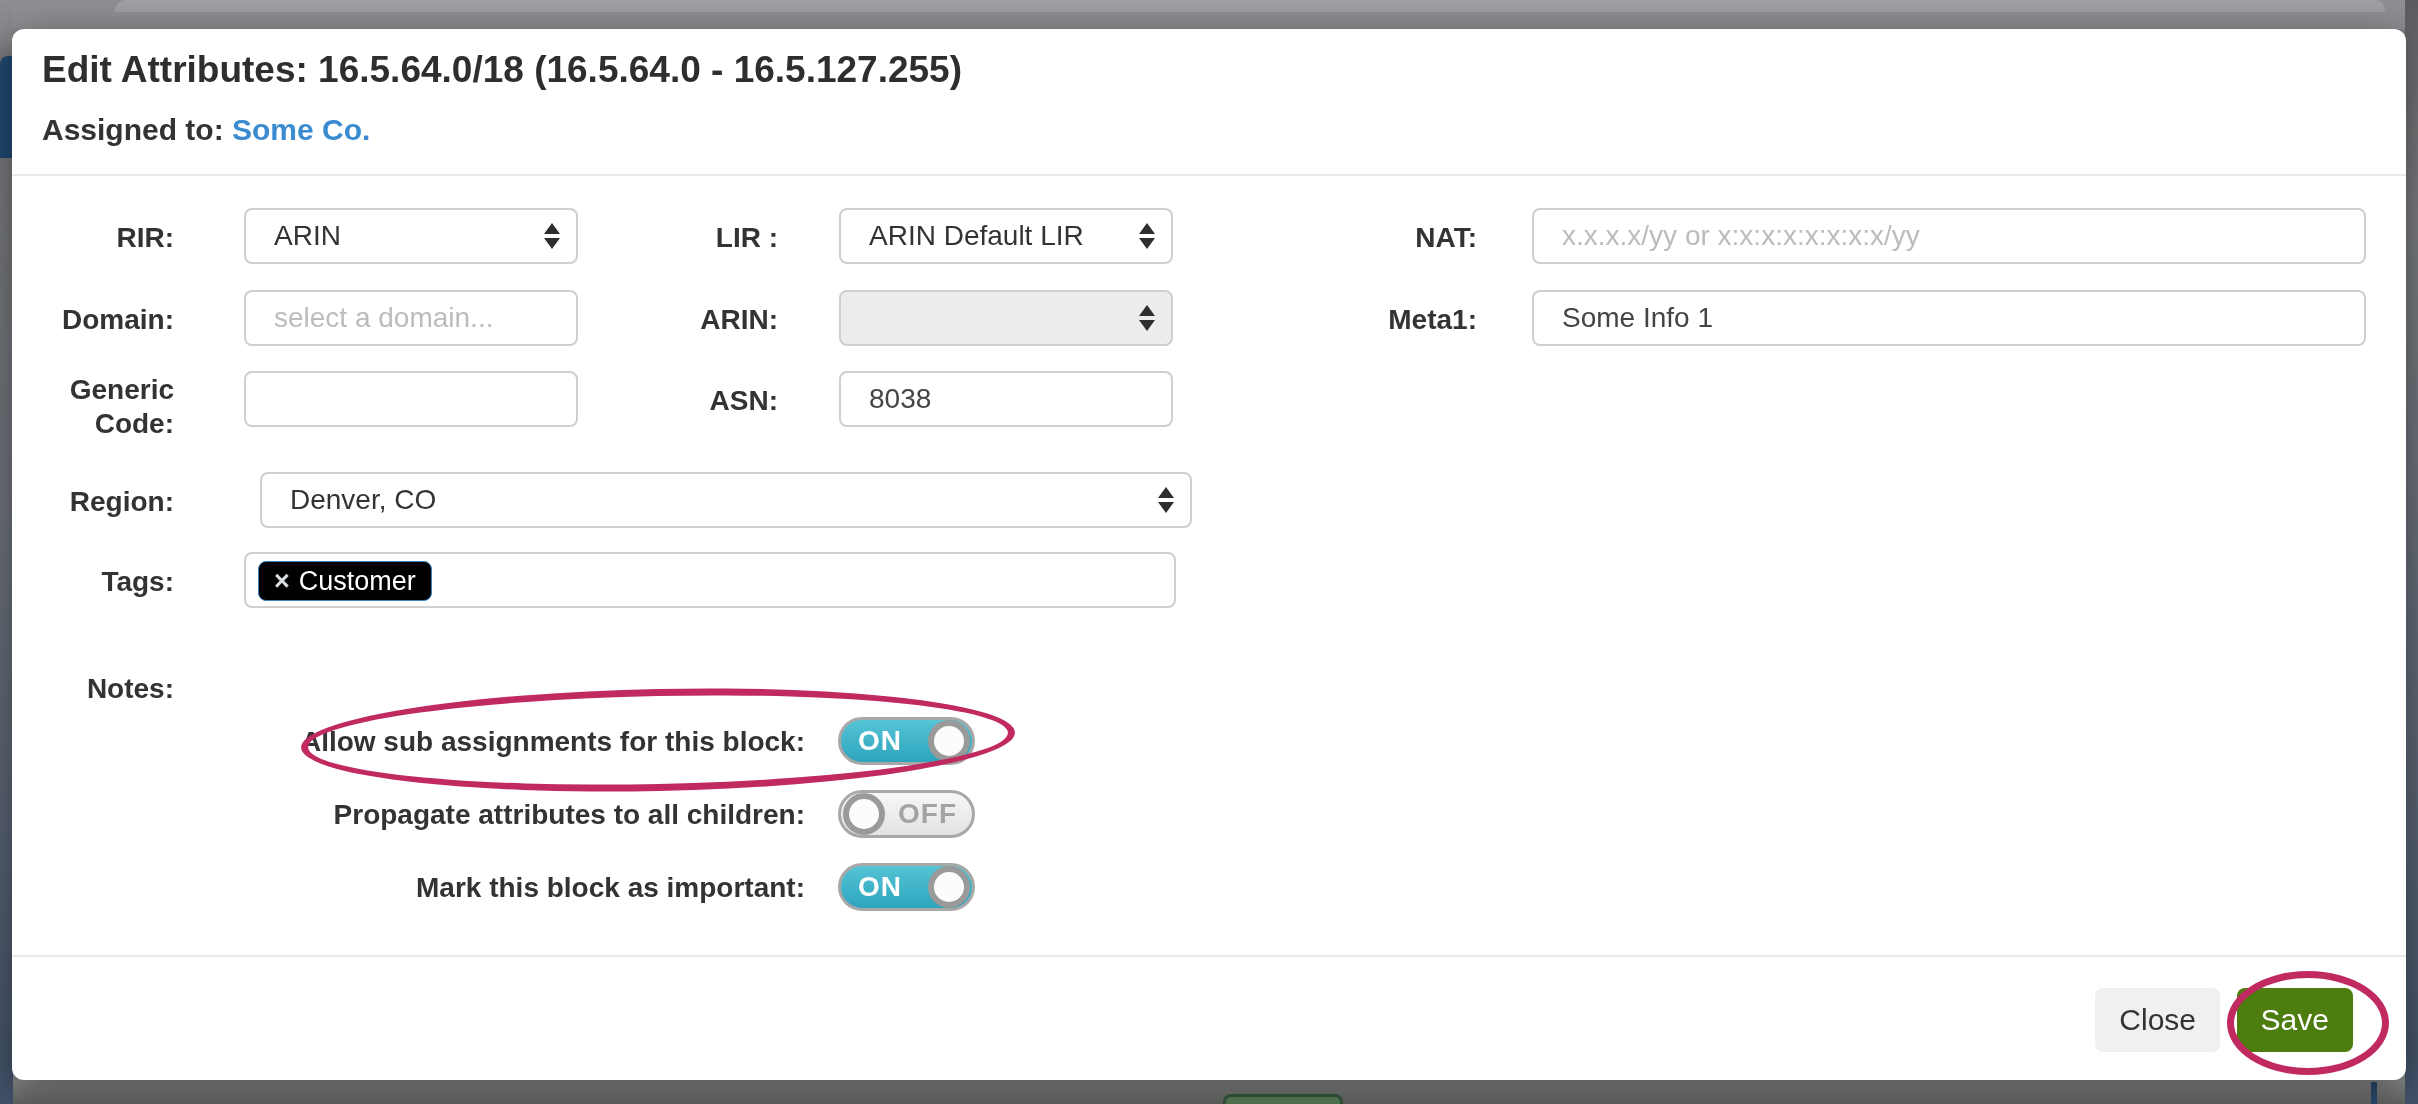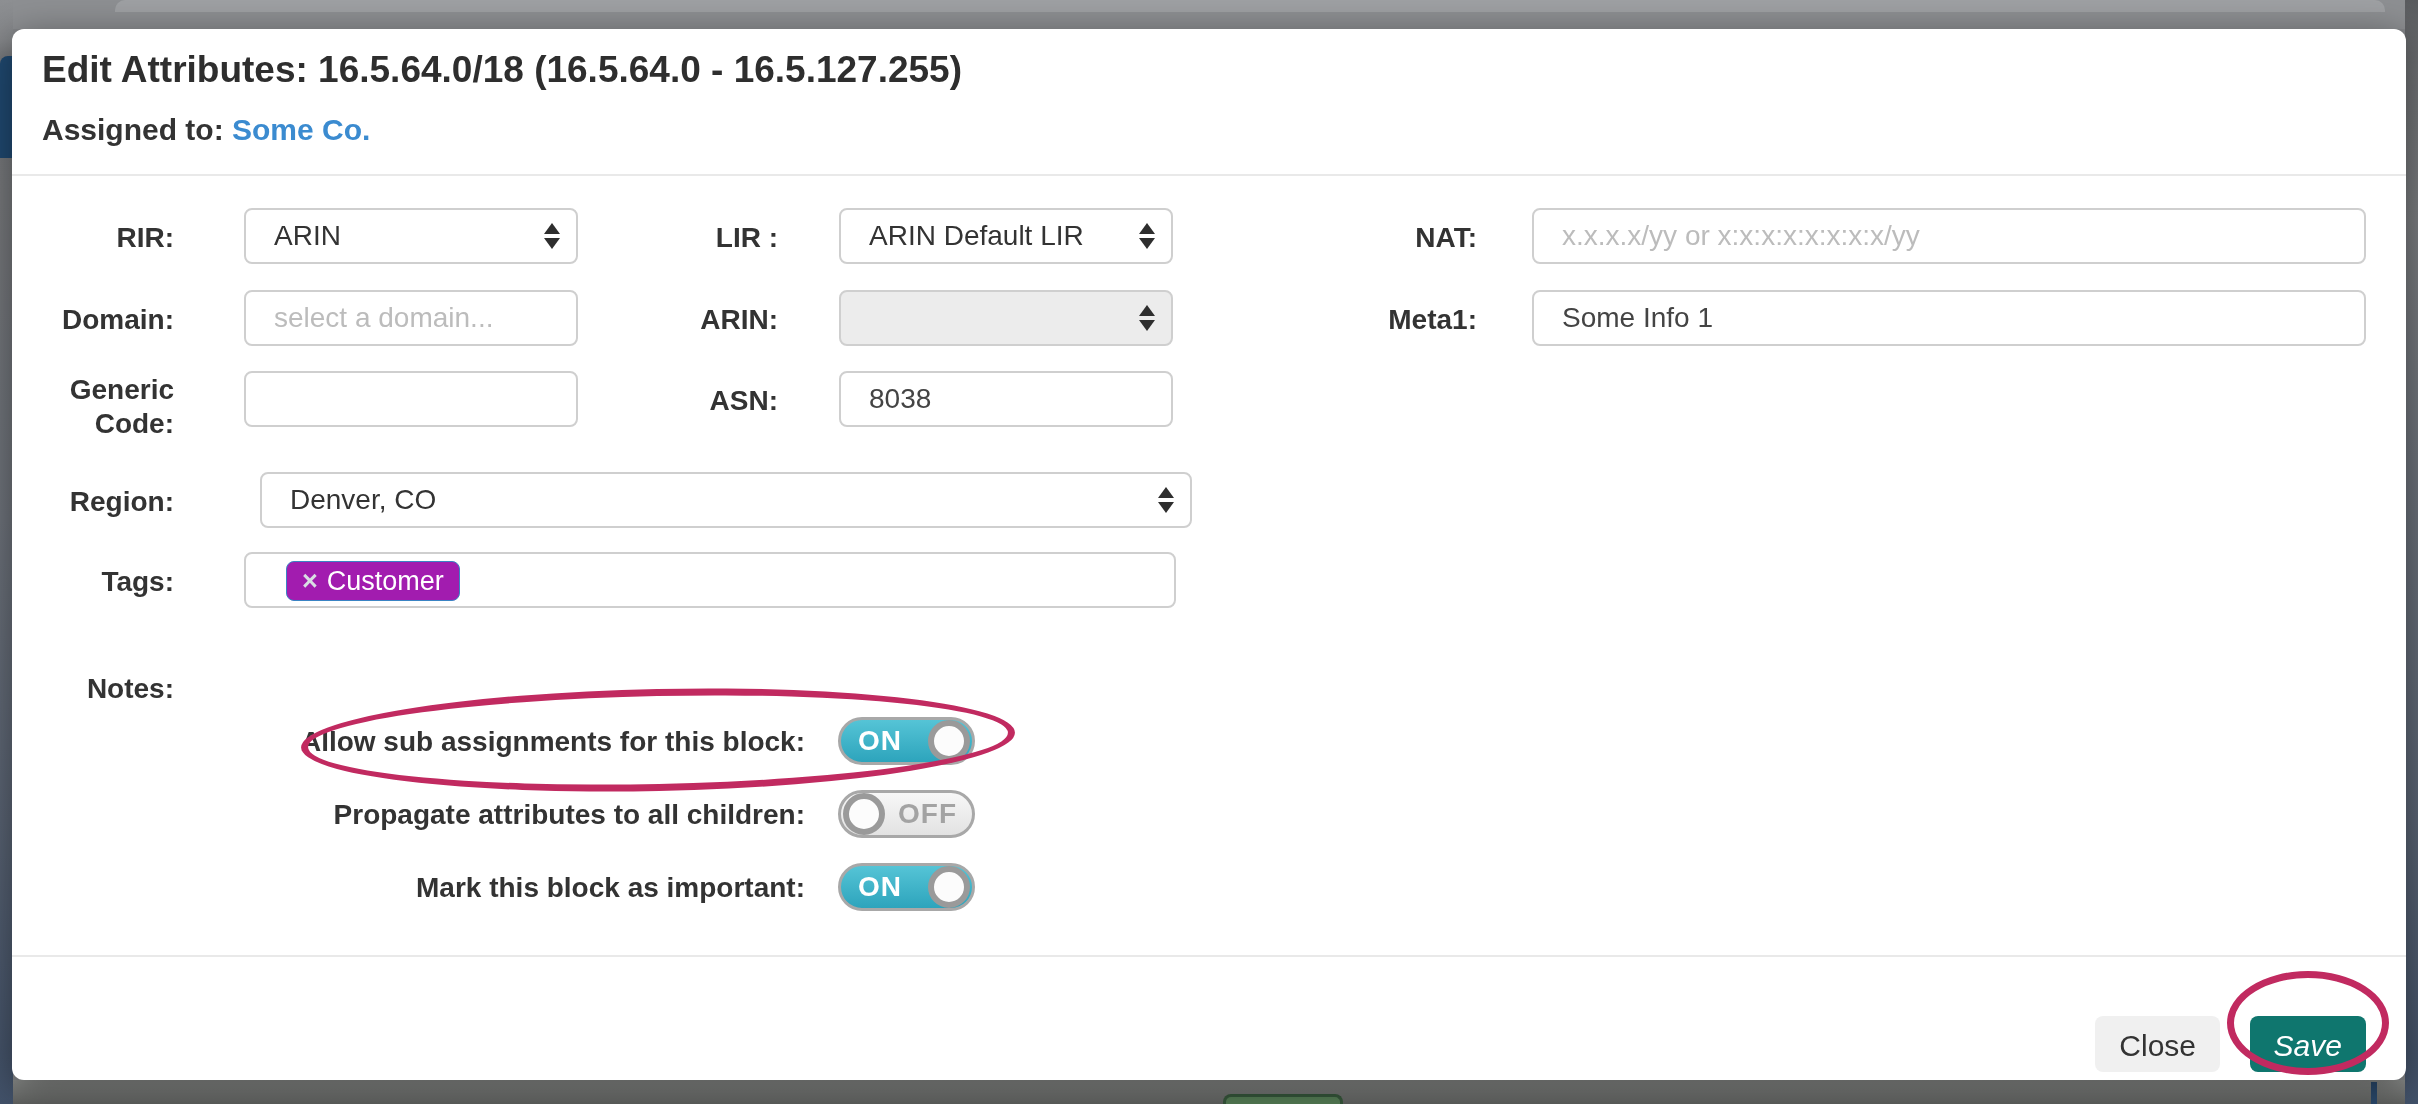--- a/index.html
+++ b/index.html
@@ -36,42 +36,42 @@
   .inp,.sel{position:absolute;box-sizing:border-box;height:56px;border:2px solid #cfcfcf;border-radius:8px;
     background:#fff;font-family:"Liberation Sans",sans-serif;font-size:28px;color:#444;padding:0 20px 0 28px;outline:none;}
   .inp::placeholder{color:#bcbcbc;}
   .sel{display:flex;align-items:center;color:#333;}
   .ic1{left:232px;width:334px;} .ic2{left:827px;width:334px;} .ic3{left:1520px;width:834px;} .iwide{left:232px;width:932px;}
   .sel.disabled{background:#ececec;}
   .arrows{position:absolute;right:16px;top:50%;transform:translateY(-50%);display:flex;flex-direction:column;align-items:center;}
   .arr-up{width:0;height:0;border-left:8px solid transparent;border-right:8px solid transparent;border-bottom:11px solid #2e2e2e;margin-bottom:4px;}
   .arr-dn{width:0;height:0;border-left:8px solid transparent;border-right:8px solid transparent;border-top:11px solid #2e2e2e;}
   .tagsbox{padding:0;}
-  .tag{position:absolute;left:12px;top:7px;height:38px;line-height:38px;background:#a21caf;border:1px solid #3a84c4;
-    border-radius:8px;color:#fff;font-size:27px;padding:0 15px;white-space:nowrap;margin-left:28px;}
+  .tag{position:absolute;left:12px;top:7px;height:38px;line-height:38px;background:#000000;border:1px solid #3a84c4;
+    border-radius:8px;color:#fff;font-size:27px;padding:0 15px;white-space:nowrap;}
   .tag .x{color:#d9dee3;font-weight:bold;margin-right:9px;}
 
   
   .tlbl{position:absolute;left:190px;width:603px;font-size:28px;font-weight:bold;color:#333;text-align:right;white-space:nowrap;}
   .toggle{position:absolute;left:826px;width:137px;height:48px;border:3px solid #a8a8a8;border-radius:26px;box-sizing:border-box;}
   .toggle.on{background:linear-gradient(180deg,#55c4d6,#2da4bc);}
   .toggle.off{background:linear-gradient(180deg,#f7f7f7,#e2e2e2);}
   .tstate{position:absolute;top:0;height:42px;line-height:42px;font-size:28px;font-weight:bold;letter-spacing:1px;}
   .toggle.on .tstate{left:17px;color:#fff;}
   .toggle.off .tstate{right:15px;color:#a3a3a3;}
   .knob{position:absolute;top:0;width:30px;height:30px;border:6px solid #9a9a9a;border-radius:50%;background:#fcfcfc;}
   .toggle.on .knob{right:2px;} .toggle.off .knob{left:2px;}
   .trow1{top:688px;} .trow2{top:761px;} .trow3{top:834px;}
   .tl1{top:697px;} .tl2{top:770px;} .tl3{top:843px;}
 
   
-  .btn{position:absolute;top:959px;height:56px;line-height:60px;border:none;border-radius:8px;
-    font-family:"Liberation Sans",sans-serif;font-size:30px;padding:0 24px;cursor:pointer;margin-top:28px;}
+  .btn{position:absolute;top:959px;height:64px;line-height:60px;border:none;border-radius:8px;
+    font-family:"Liberation Sans",sans-serif;font-size:30px;padding:0 24px;cursor:pointer;}
   .btn-close{right:186px;background:#f0f0f0;color:#333;}
-  .btn-save{right:40px;background:#0f766e;color:#fff;font-style:italic;}
+  .btn-save{right:53px;background:#4d7c0f;color:#fff;}
 
   
   .ellipse{position:absolute;border:7px solid #c12a60;border-radius:50%;box-sizing:border-box;pointer-events:none;z-index:30;}
   .ell-toggle{left:301px;top:689px;width:714px;height:102px;transform:rotate(-1.2deg);}
   .ell-save{left:2227px;top:971px;width:162px;height:104px;}
 
   
   .r1{top:179px;} .r2{top:261px;} .r3{top:342px;} .r4{top:443px;margin-left:16px;} .r5{top:523px;} .r6{top:605px;}
   .lr1{top:192px;} .lr2{top:274px;} .lr3{top:344px;} .lr4{top:456px;} .lr5{top:536px;} .lr6{top:618px;margin-top:25px;}
 </style>

